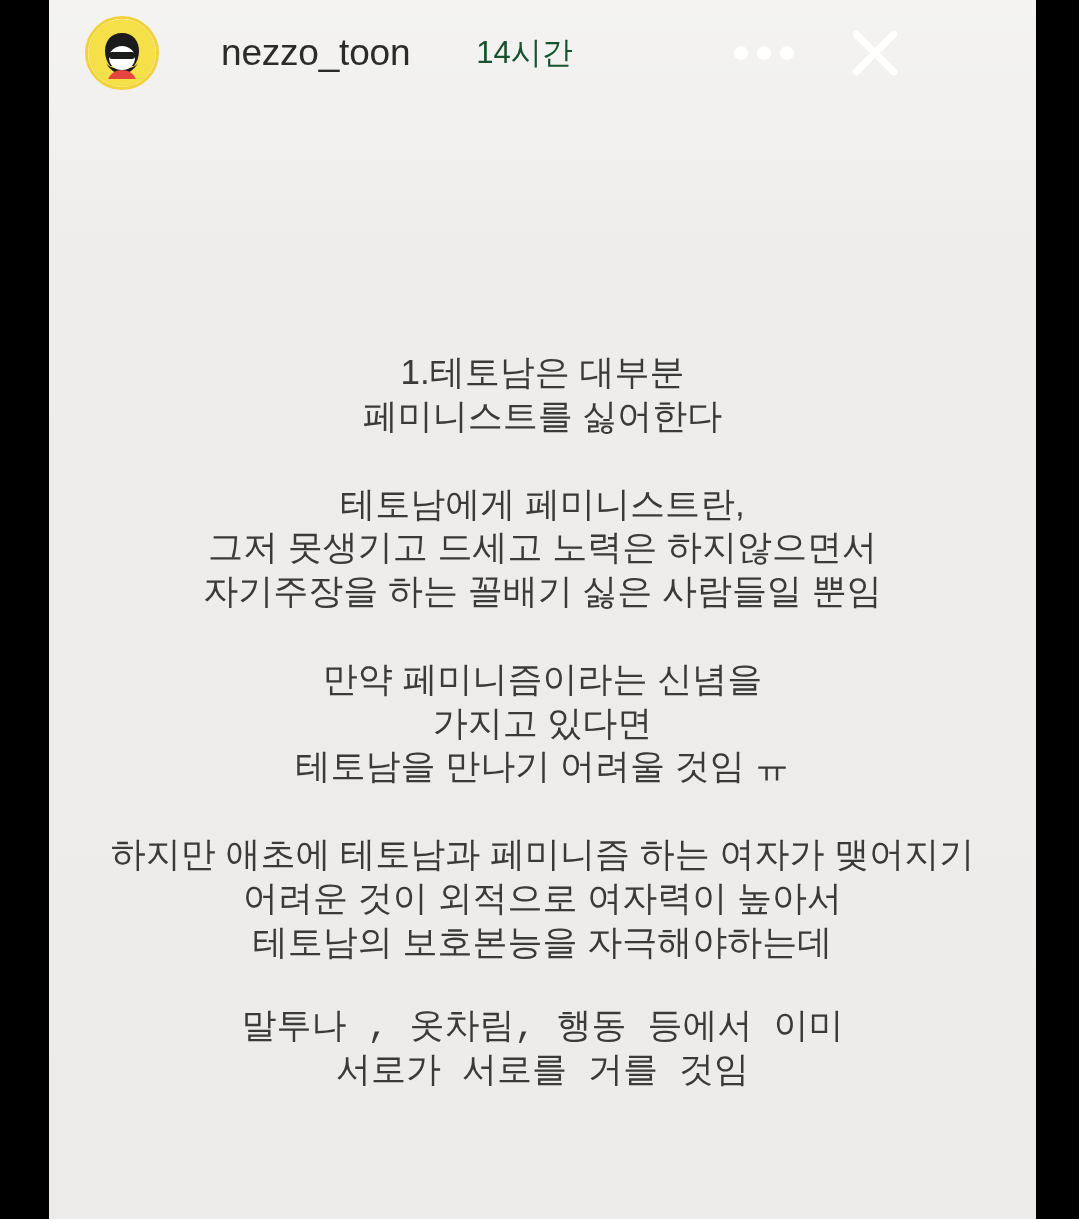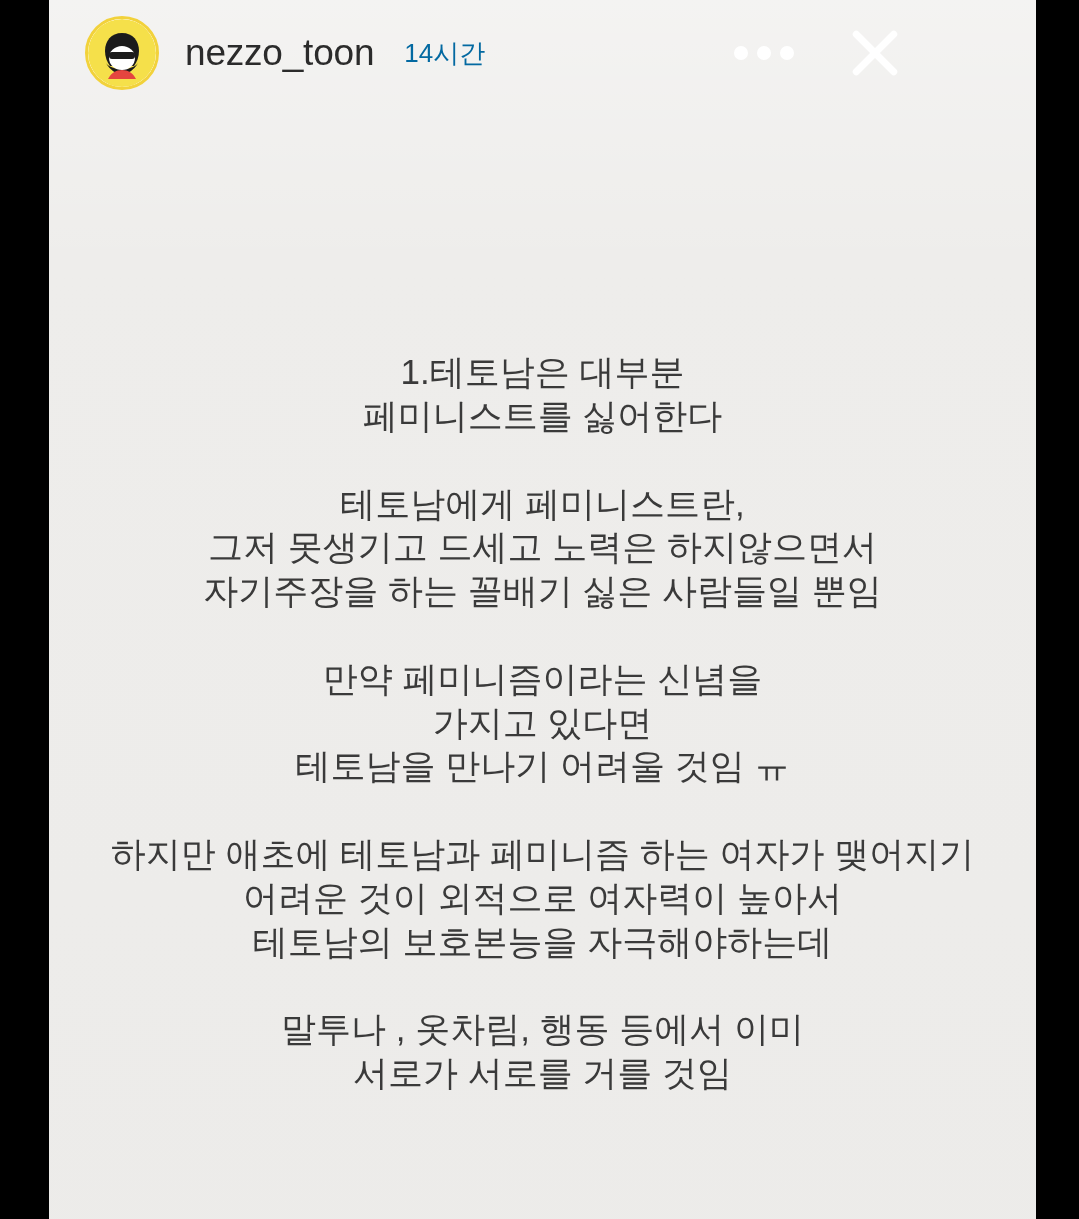--- a/index.html
+++ b/index.html
@@ -55,20 +55,21 @@
     position: absolute;
     left: 0;
     top: 0;
     width: 887px;
     height: 106px;
     display: flex;
     align-items: center;
     padding-left: 36px;
     box-sizing: border-box;
     z-index: 5;
+    gap: 36px;
   }
 
   .avatar-ring {
     width: 74px;
     height: 74px;
     border-radius: 50%;
     background: #ffffff;
     border: 3px solid #f2d23b;
     box-sizing: border-box;
     display: flex;
@@ -82,22 +83,22 @@
   .username {
     margin-left: 26px;
     font-size: 37px;
     color: #2b2b2b;
     letter-spacing: -0.2px;
     white-space: nowrap;
   }
 
   .timestamp {
     margin-left: 30px;
-    font-size: 26px;
-    color: #0369a1;
+    font-size: 31px;
+    color: #14532d;
     white-space: nowrap;
   }
 
   .header-actions {
     margin-left: auto;
     display: flex;
     align-items: center;
     padding-right: 34px;
   }
 
@@ -155,21 +156,21 @@
   .para {
     margin: 0 0 44px 0;
     white-space: pre-line;
   }
   .para:last-child { margin-bottom: 0; }
 
   .para-1 { font-size: 35px; }
   .para-2 { font-size: 35px; }
   .para-3 { font-size: 35px; }
   .para-4 { font-size: 35px; margin-top: 21px; }
-  .para-5 { font-size: 35px; }
+  .para-5 { font-size: 35px; font-family: Liberation Mono, monospace; }
 </style>
 </head>
 <body>
 
 <div class="story-screen">
 
   <div class="side-bar left"></div>
   <div class="side-bar right"></div>
 
   <div class="story-canvas">

